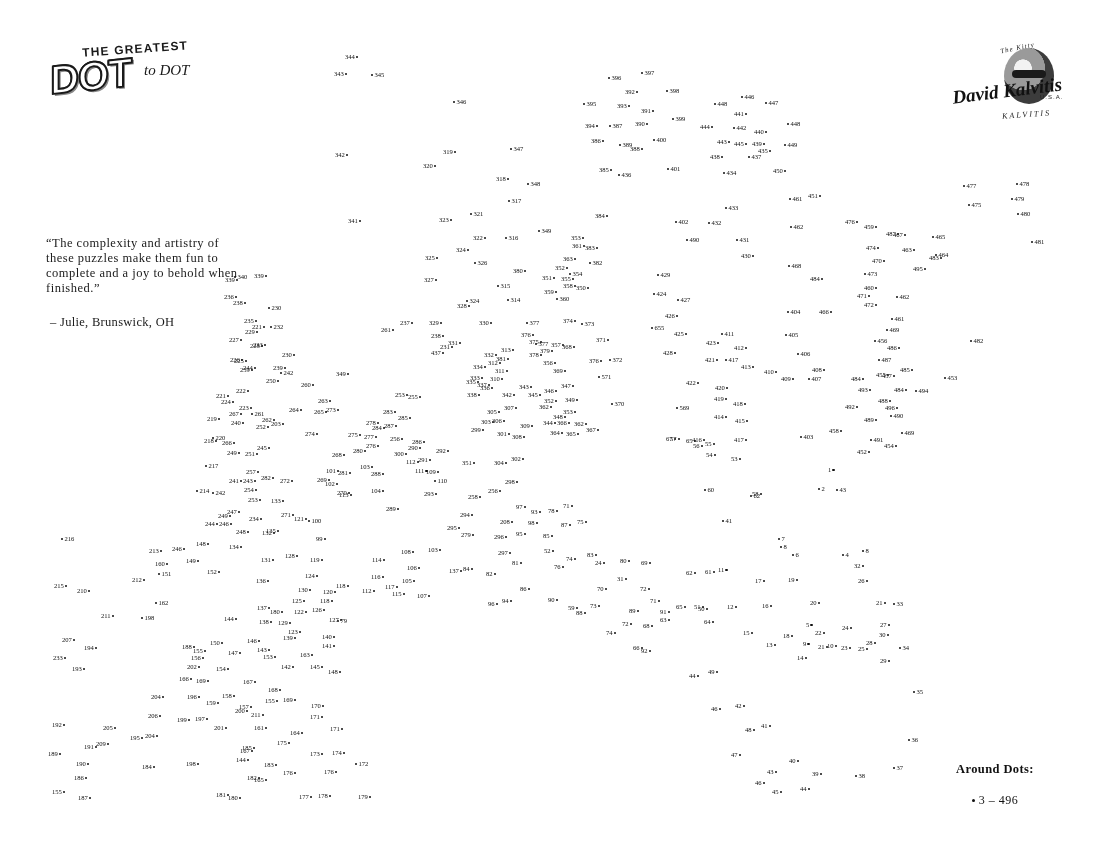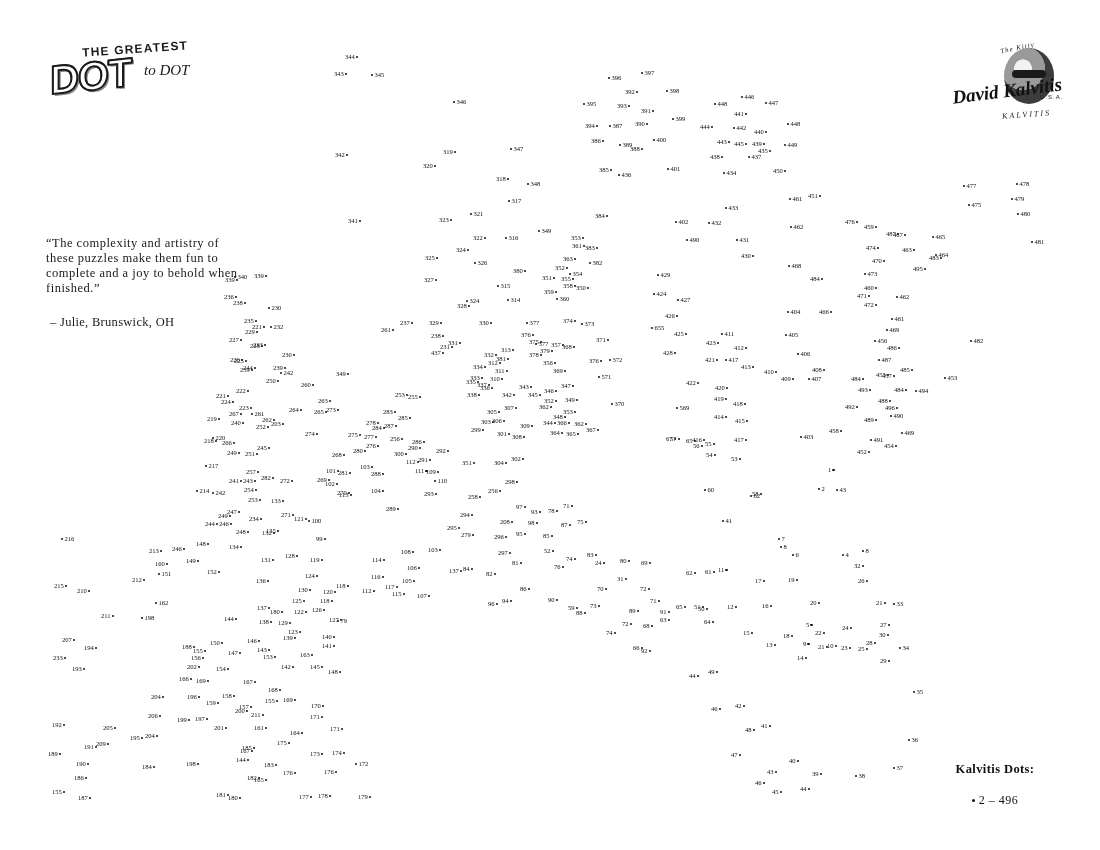--- a/index.html
+++ b/index.html
@@ -908,17 +908,17 @@
       <div class="dot-group flip" style="left: 900px; top: 367px;"><span>485</span><span class="d"></span></div>
       <div class="dot-group flip" style="left: 887px; top: 345px;"><span>486</span><span class="d"></span></div>
       <div class="dot-group flip" style="left: 878px; top: 398px;"><span>488</span><span class="d"></span></div>
       <div class="dot-group flip" style="left: 864px; top: 417px;"><span>489</span><span class="d"></span></div>
       <div class="dot-group flip" style="left: 845px; top: 404px;"><span>492</span><span class="d"></span></div>
       <div class="dot-group flip" style="left: 858px; top: 387px;"><span>493</span><span class="d"></span></div>
       <div class="dot-group flip" style="left: 913px; top: 266px;"><span>495</span><span class="d"></span></div>
     </div>
 
   <div class="connect">
-    <div class="connect-title">Kalvitis Dots:</div>
-    <div class="connect-range"><span class="dotmark"></span><span>2 – 496</span></div>
+    <div class="connect-title">Around Dots:</div>
+    <div class="connect-range"><span class="dotmark"></span><span>3 – 496</span></div>
   </div>
 
 </div>
 
 </body></html>

